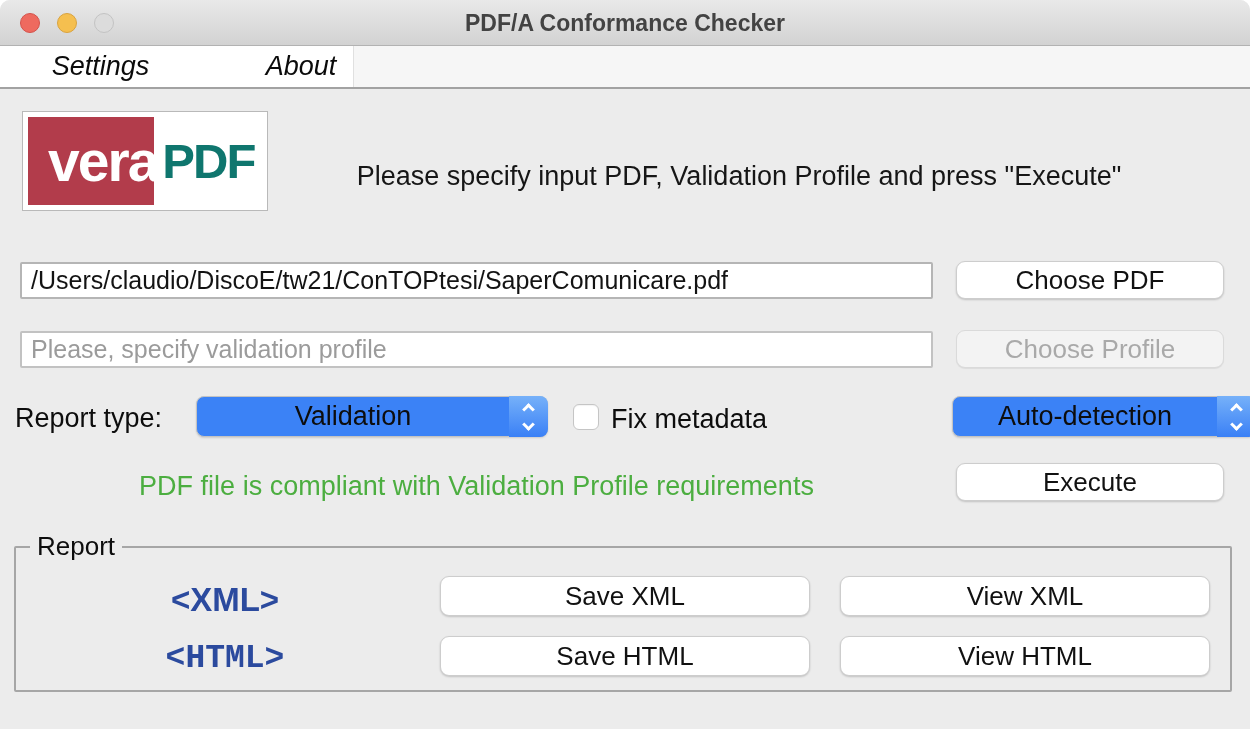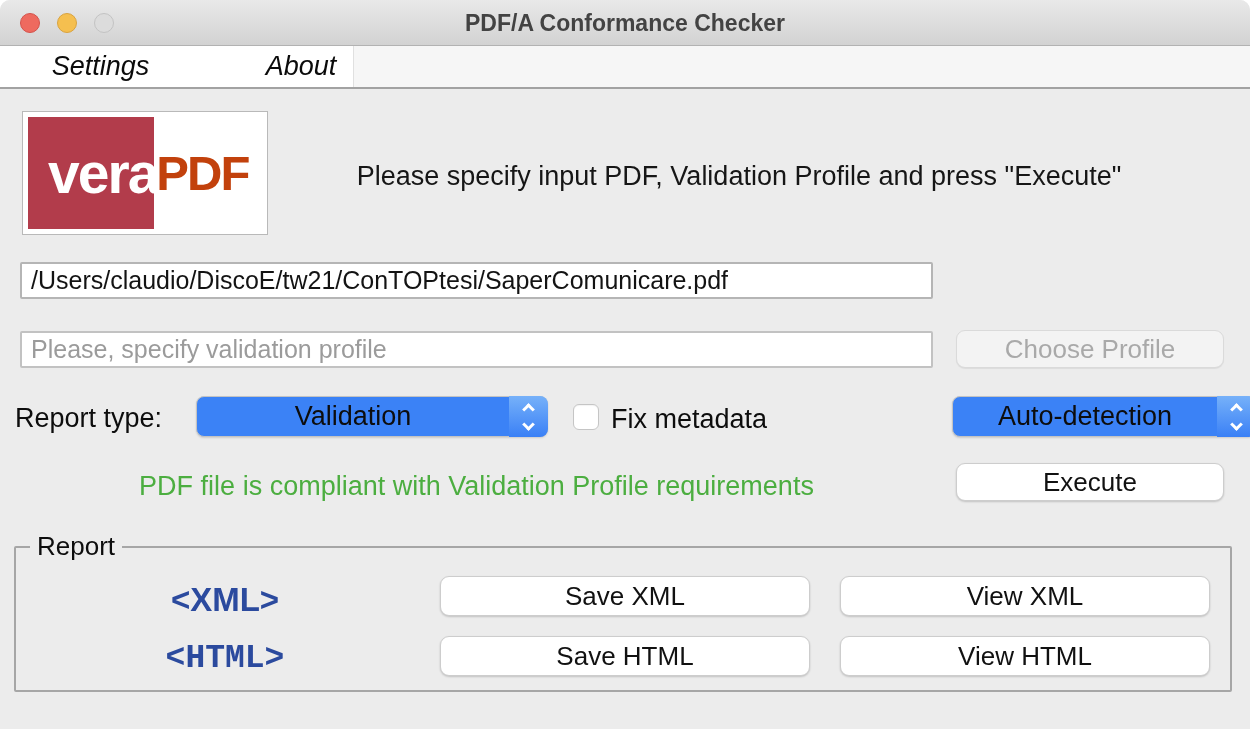--- a/index.html
+++ b/index.html
@@ -37,31 +37,31 @@
     background:#f6f6f6; border-left:1px solid #e0e0e0;
   }
   .menu-item {
     position:absolute; top:0; height:41px; line-height:41px;
     text-align:center; font-size:27px; color:#0b0b0b; cursor:default;
   }
   .menu-settings { left:33px; width:135px; }
   .menu-about { left:247px; width:108px; }
   
   .logo {
-    position:absolute; left:22px; top:111px; width:246px; height:124px;
+    position:absolute; left:22px; top:111px; width:246px; height:100px;
     background:#fff; border:1px solid #b9b9b9; padding:5px;text-align:right;
   }
   .logo-inner { display:flex; width:100%; height:100%; }
   .logo-red {
     width:54%; background:#b23c4b; display:flex;
     align-items:center; justify-content:flex-end; overflow:hidden;
   }
   .logo-red span { color:#fff; font-weight:bold; font-size:57px; letter-spacing:-2px; margin-right:-3px; line-height:1; }
   .logo-white { flex:1; background:#fff; display:flex; align-items:center; }
-  .logo-white span { color:#c2410c; font-weight:bold; font-size:49px; letter-spacing:-2px; margin-left:2px; line-height:1; }
+  .logo-white span { color:#0f766e; font-weight:bold; font-size:49px; letter-spacing:-2px; margin-left:8px; line-height:1; }
   
   .instruction {
     position:absolute; left:268px; right:40px; top:160px;
     text-align:center; font-size:27px; color:#161616; line-height:32px;
   }
   
   .text-input {
     position:absolute; left:20px; width:913px; height:37px;
     border:2px solid #c2c2c2; border-radius:2px; background:#fff;
     font-family:inherit; font-size:25px; color:#131313; padding:0 9px; outline:none;
@@ -160,20 +160,21 @@
       </div>
       <div class="logo-white">
         <span>PDF</span>
       </div>
     </div>
   </div>
 
   <div class="instruction">Please specify input PDF, Validation Profile and press "Execute"</div>
 
   <input class="text-input input-pdf" type="text" value="/Users/claudio/DiscoE/tw21/ConTOPtesi/SaperComunicare.pdf" style="">
+  <button class="btn btn-right btn-choose-pdf">Choose PDF</button>
 
   <input class="text-input input-profile" type="text" placeholder="Please, specify validation profile" style="">
   <button class="btn btn-right btn-choose-profile">Choose Profile</button>
 
   <div class="report-type-label">Report type:</div>
 
   <div class="dropdown dd-validation">
     <div class="dd-label">Validation</div>
     <div class="dd-cap">
       <div class="chev up"></div>

